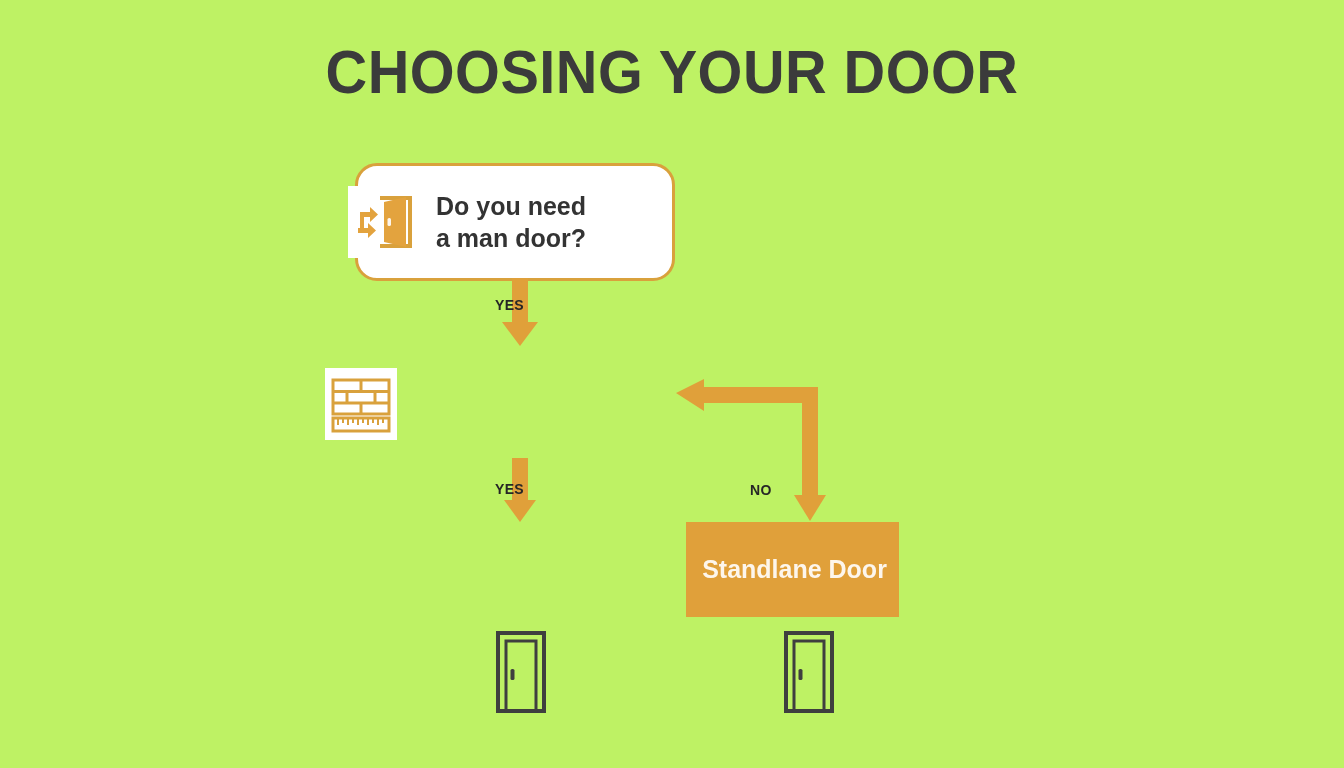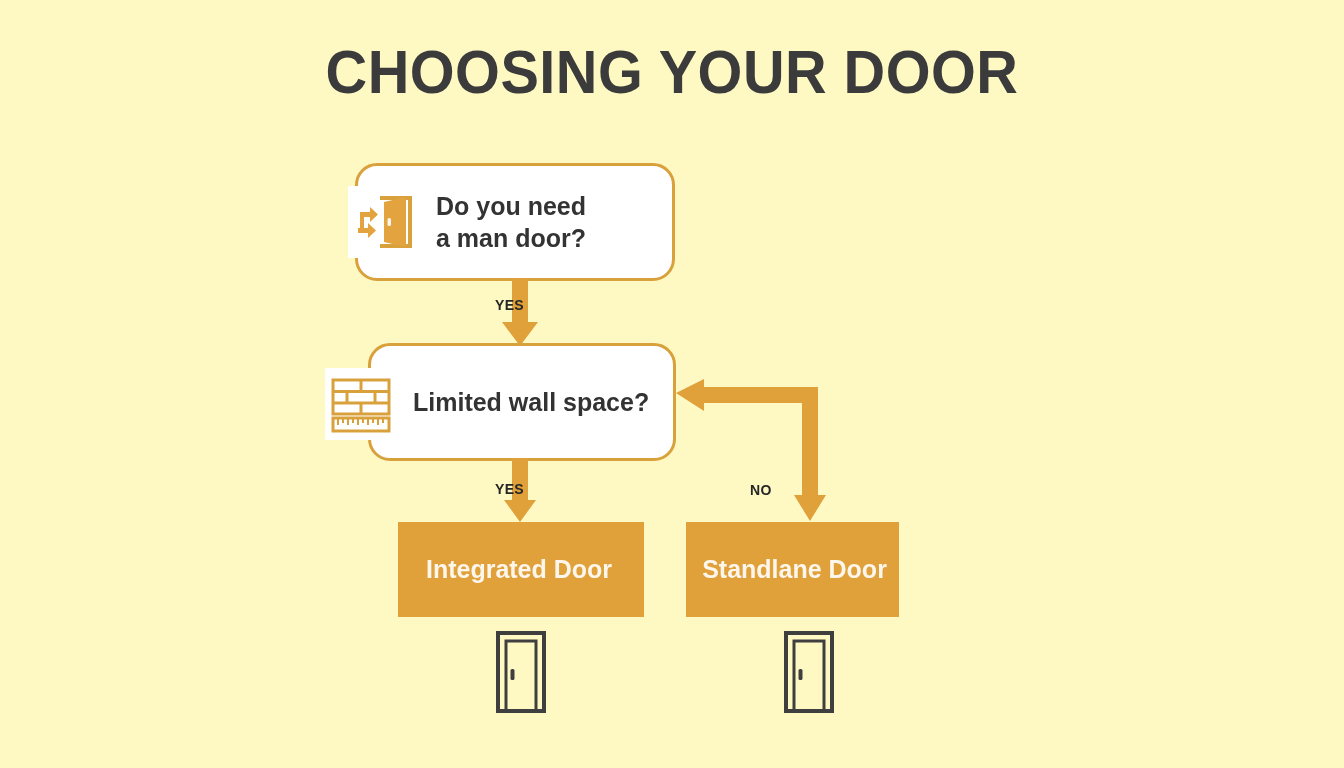--- a/index.html
+++ b/index.html
@@ -13,21 +13,21 @@
     background: #fdfdfd;
     font-family: "Liberation Sans", sans-serif;
     overflow: hidden;
     position: relative;
   }
 
   #canvas {
     position: relative;
     width: 1344px;
     height: 768px;
-    background: #fef9c3;
+    background: #bef264;
   }
 
   
   .page-title {
     position: absolute;
     left: 0;
     top: 36px;
     width: 1344px;
     text-align: center;
     font-family: "Liberation Sans", sans-serif;
@@ -183,23 +183,20 @@
 
     <path d="M14 26 L14 47" fill="none" stroke="#e3a33e" stroke-width="4"></path>
   </svg>
 
   <svg class="connector" id="connector-yes-1" viewBox="0 0 80 72">
     <rect x="32" y="0" width="16" height="46" fill="#e0a03a"></rect>
     <path d="M22 44 L58 44 L40 68 Z" fill="#e0a03a"></path>
   </svg>
   <div class="edge-label" id="label-yes-1">YES</div>
 
-  <div class="decision-box" id="box-wall-space">
-    <div class="decision-text">Limited wall space?</div>
-  </div>
 
   <svg class="box-icon" id="icon-brick-wall" viewBox="0 0 72 72">
     <rect x="0" y="0" width="72" height="72" fill="#ffffff"></rect>
     <g fill="none" stroke="#d9a13c" stroke-width="3">
 
       <rect x="8" y="12" width="56" height="34"></rect>
       <line x1="8" y1="23.5" x2="64" y2="23.5"></line>
       <line x1="8" y1="35" x2="64" y2="35"></line>
       <line x1="36" y1="12" x2="36" y2="23.5"></line>
       <line x1="22" y1="23.5" x2="22" y2="35"></line>
@@ -231,23 +228,20 @@
   <svg class="connector" id="connector-no" viewBox="0 0 180 152">
 
     <path d="M16 18 L44 4 L44 12 L156 12 L156 28 L44 28 L44 36 Z" fill="#e0a03a"></path>
 
     <rect x="142" y="12" width="16" height="112" fill="#e0a03a"></rect>
 
     <path d="M134 120 L166 120 L150 146 Z" fill="#e0a03a"></path>
   </svg>
   <div class="edge-label" id="label-no">NO</div>
 
-  <div class="outcome-box" id="outcome-integrated">
-    <div class="outcome-text">Integrated Door</div>
-  </div>
 
   <div class="outcome-box" id="outcome-standalone">
     <div class="outcome-text">Standlane Door</div>
   </div>
 
   <svg class="door-result-icon" id="door-icon-integrated" viewBox="0 0 52 84">
     <rect x="3" y="3" width="46" height="78" fill="none" stroke="#3f3f3f" stroke-width="4"></rect>
     <rect x="11" y="11" width="30" height="70" fill="none" stroke="#3f3f3f" stroke-width="3"></rect>
     <rect x="15.5" y="39" width="4" height="11" rx="1.6" fill="#3f3f3f"></rect>
   </svg>

